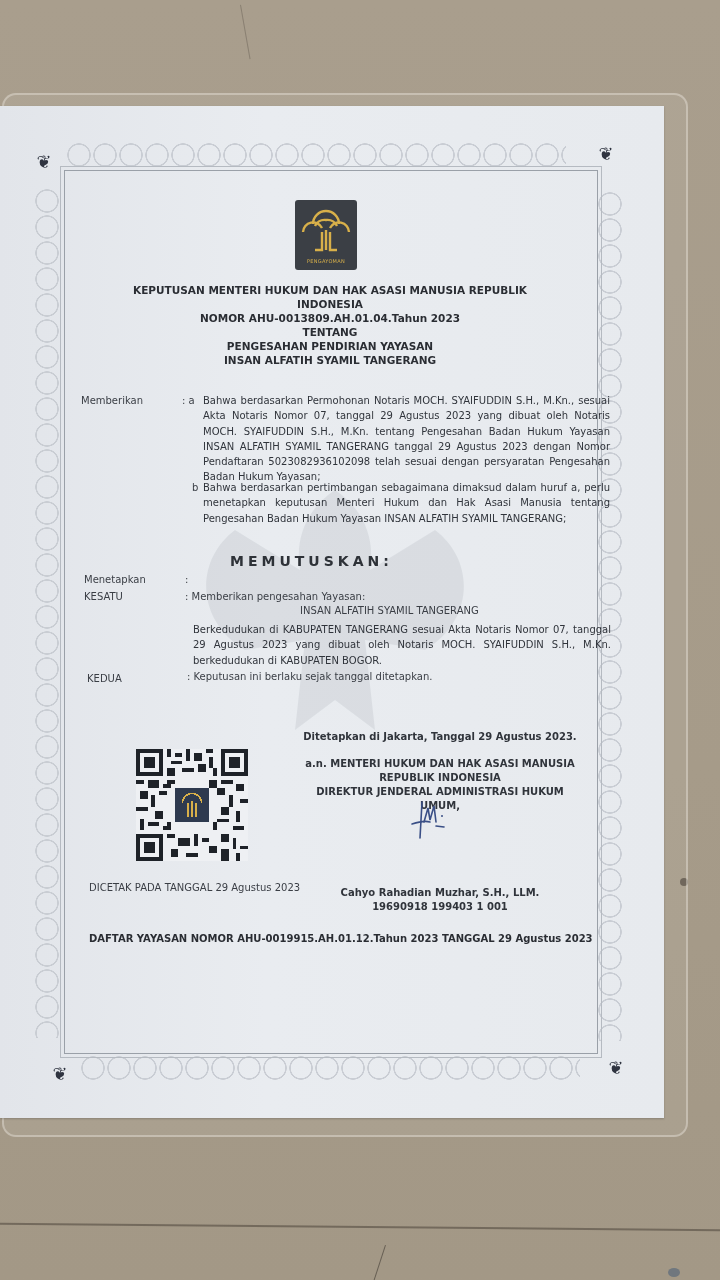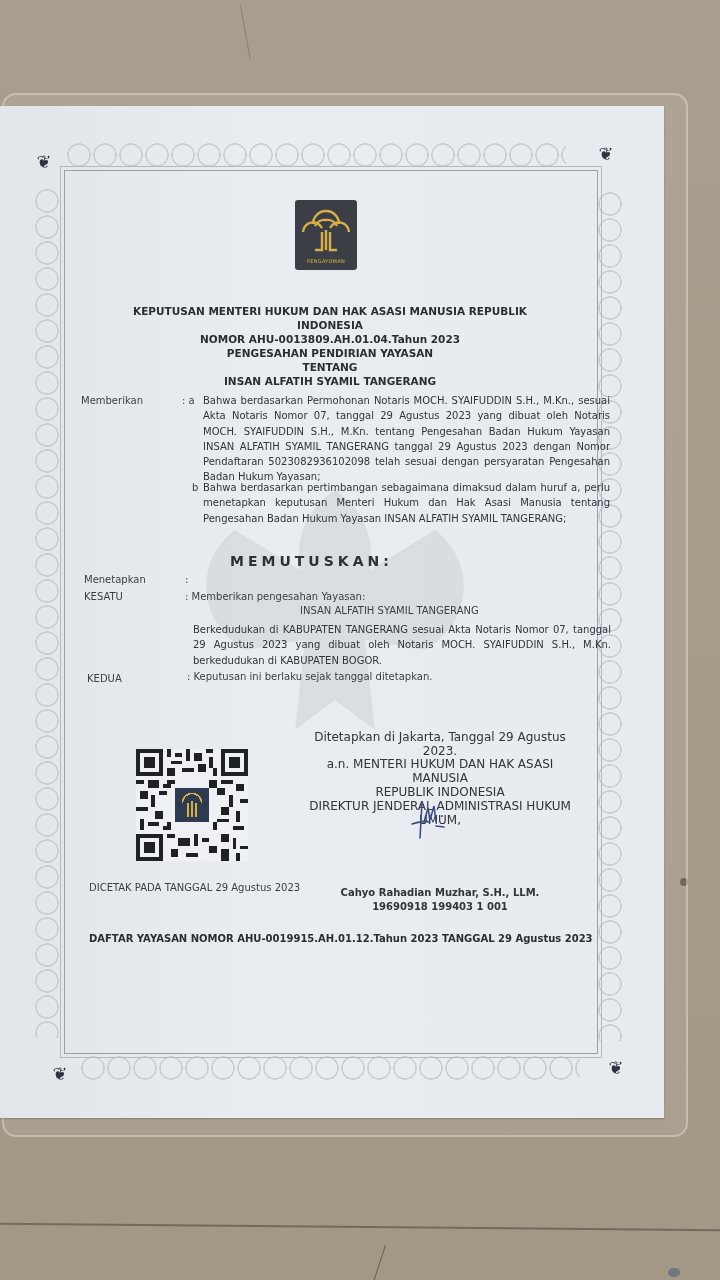--- a/index.html
+++ b/index.html
@@ -60,35 +60,35 @@
   .logo {
     position:absolute; left:295px; top:200px; width:62px; height:70px;
     background:#3b3f45; border-radius:3px;
   }
   .logo-caption {
     position:absolute; left:0; bottom:6px; width:100%; text-align:center;
     color:#d8b04a; font-size:5px; letter-spacing:.3px;
   }
   .title-block {
     position:absolute; left:100px; top:283px; width:460px; text-align:center;
-    font-weight:bold; font-size:10.5px; color:#2a2d33; line-height:14px;margin-top:21px;
+    font-weight:bold; font-size:10.5px; color:#2a2d33; line-height:14px;
   }
   .lbl { position:absolute; color:#3a3e45; font-size:10px; }
   .para {
     position:absolute; text-align:justify; color:#30343b; font-size:10px; line-height:15.3px;
   }
   .heading-spaced {
     position:absolute; left:230px; top:553px; width:200px; text-align:left;
     font-weight:bold; font-size:14px; letter-spacing:4px; color:#2e3238;
   }
   .qr {
     position:absolute; left:136px; top:749px; width:112px; height:112px; background:#eef0f3;
   }
   .sig-block {
-    position:absolute; left:300px; width:280px; text-align:center; color:#30343b; font-size:12px; line-height:14px;
+    position:absolute; left:300px; width:280px; text-align:center; color:#30343b; font-size:10px; line-height:14px;font-weight:bold;
   }
   .bold { font-weight:bold;margin-top:38px; }
   .stain { position:absolute; border-radius:50%; }
 </style>
 </head>
 <body>
 
 <div class="floor-seam" style="top:1226px; transform:rotate(0.5deg);"></div>
 <div class="floor-crack" style="left:385px; top:1245px; height:40px; transform:rotate(18deg);"></div>
 <div class="floor-crack" style="left:240px; top:5px; height:55px; transform:rotate(-10deg); opacity:.35;"></div>
@@ -127,22 +127,22 @@
       <path d="M31 28 L31 48"></path>
       <path d="M35 30 L35 48 L42 48"></path>
     </g>
   </svg>
   <div class="logo-caption">PENGAYOMAN</div>
 </div>
 
 <div class="title-block">
   <div>KEPUTUSAN MENTERI HUKUM DAN HAK ASASI MANUSIA REPUBLIK INDONESIA</div>
   <div>NOMOR AHU-0013809.AH.01.04.Tahun 2023</div>
+  <div>TENTANG</div>
   <div>PENGESAHAN PENDIRIAN YAYASAN</div>
-  <div>TENTANG</div>
   <div>INSAN ALFATIH SYAMIL TANGERANG</div>
 </div>
 
 <div class="lbl" style="left:81px; top:395px;">Memberikan</div>
 <div class="lbl" style="left:182px; top:395px;">: a</div>
 <div class="para" style="left:203px; top:393px; width:407px;">Bahwa berdasarkan Permohonan Notaris MOCH. SYAIFUDDIN S.H., M.Kn., sesuai Akta Notaris Nomor 07, tanggal 29 Agustus 2023 yang dibuat oleh Notaris MOCH. SYAIFUDDIN S.H., M.Kn. tentang Pengesahan Badan Hukum Yayasan INSAN ALFATIH SYAMIL TANGERANG tanggal 29 Agustus 2023 dengan Nomor Pendaftaran 5023082936102098 telah sesuai dengan persyaratan Pengesahan Badan Hukum Yayasan;</div>
 <div class="lbl" style="left:192px; top:482px;">b</div>
 <div class="para" style="left:203px; top:480px; width:407px;">Bahwa berdasarkan pertimbangan sebagaimana dimaksud dalam huruf a, perlu menetapkan keputusan Menteri Hukum dan Hak Asasi Manusia tentang Pengesahan Badan Hukum Yayasan INSAN ALFATIH SYAMIL TANGERANG;</div>
 
 <div class="heading-spaced">MEMUTUSKAN:</div>

